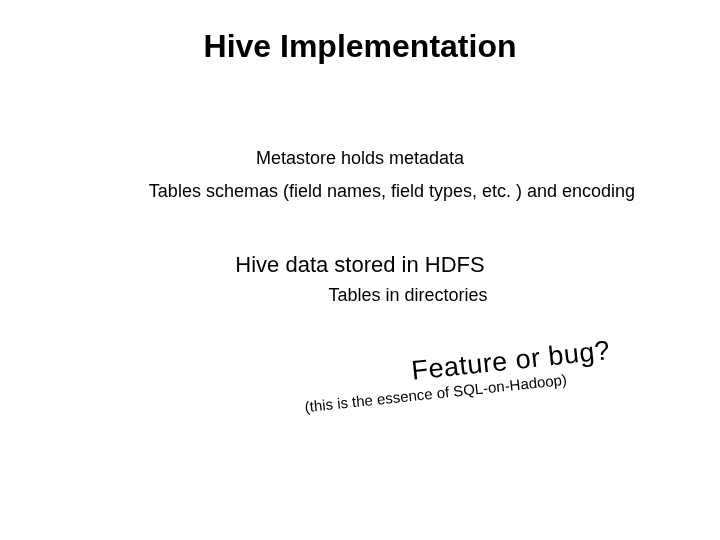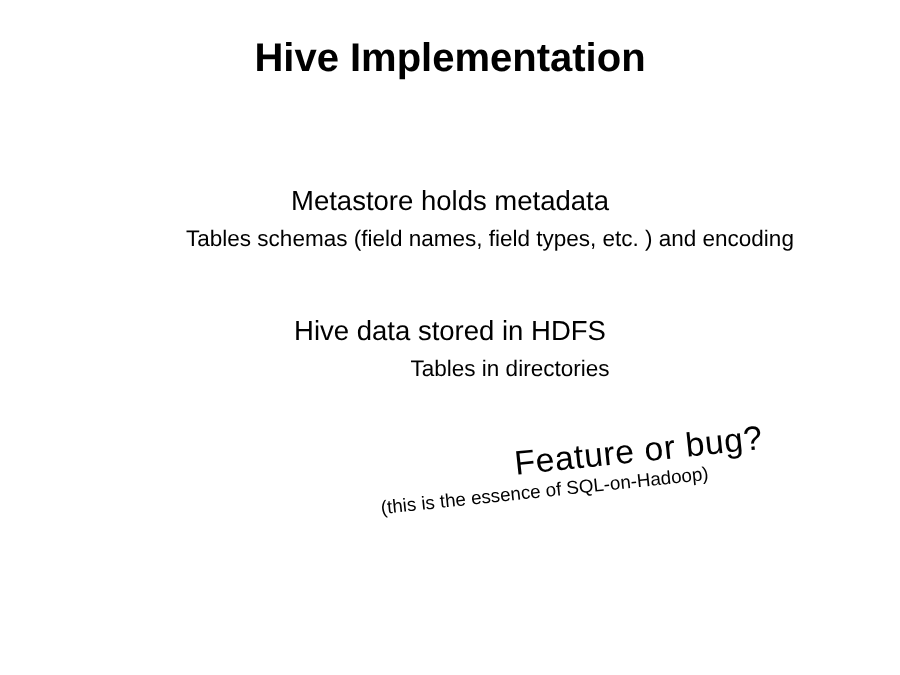--- a/index.html
+++ b/index.html
@@ -25,21 +25,21 @@
     text-align: center;
     font-size: 32px;
     font-weight: 700;
   }
   .sub1 {
     position: absolute;
     top: 148px;
     left: 0;
     width: 100%;
     text-align: center;
-    font-size: 22px;
+    font-size: 18px;
     font-weight: 400;
   }
   .body1 {
     position: absolute;
     top: 180px;
     left: 0;
     width: 100%;
     text-align: center;
     font-size: 18px;
     line-height: 1.28;

